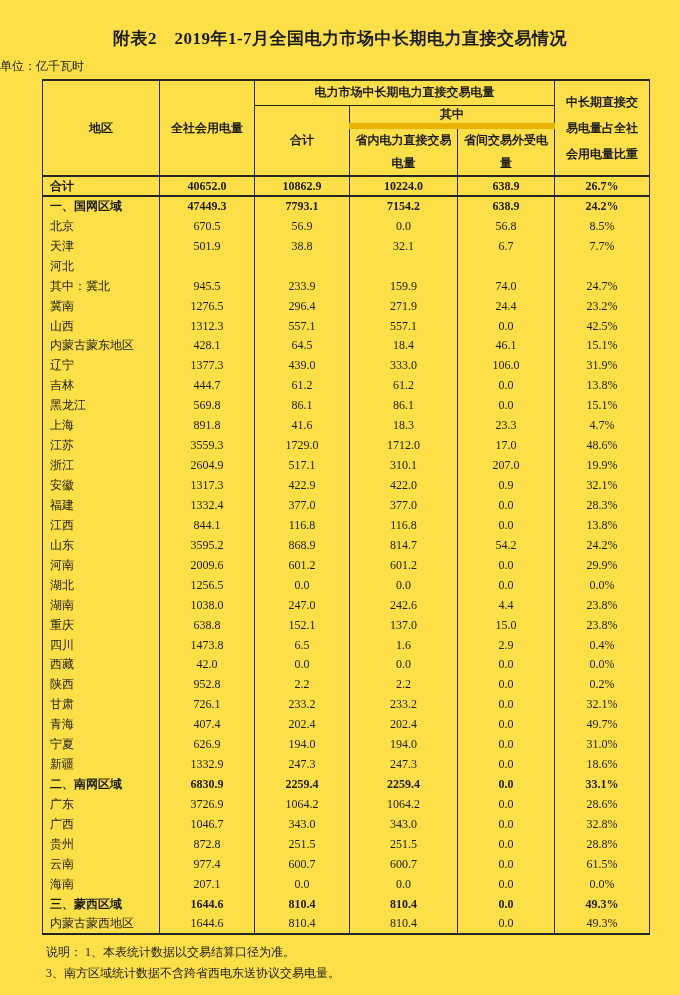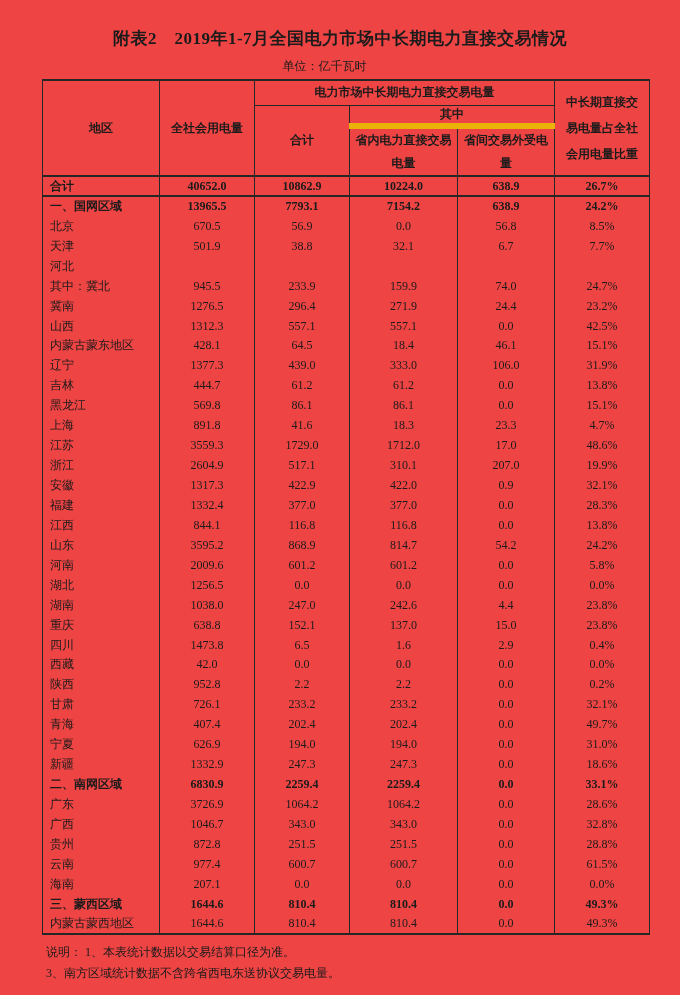--- a/index.html
+++ b/index.html
@@ -1,36 +1,36 @@
 <!DOCTYPE html>
 <html><head>
 <meta charset="utf-8">
 <style>
   * { box-sizing: border-box; margin: 0; padding: 0; }
   html, body { background: #e8e8e8; }
   .page {
     width: 680px; height: 995px;
-    background: #ef4444;
+    background: #fde047;
     margin: 0 auto;
     font-family: "Liberation Serif", "DejaVu Serif", serif;
     color: #1b1b1b;
     overflow: hidden;
     position: relative;
   }
   .title {
     margin-top: 27px;
     text-align: center;
     font-size: 17px;
     font-weight: bold;
     letter-spacing: 0.5px;
     line-height: 24px;
   }
   .unit {
     margin: 7px 31px 5px 0;
-    text-align: center;
+    text-align: left;
     font-size: 12px;
     line-height: 16px;
   }
   table.data-table {
     margin-left: 42px;
     width: 607px;
     border-collapse: collapse;
     table-layout: fixed;
     border-top: 2px solid #262626;
     border-bottom: 2px solid #262626;
@@ -113,21 +113,21 @@
         <tr class="bold total-row">
           <td class="region-cell">合计</td>
           <td>40652.0</td>
           <td>10862.9</td>
           <td>10224.0</td>
           <td>638.9</td>
           <td>26.7%</td>
         </tr>
         <tr class="bold">
           <td class="region-cell">一、国网区域</td>
-          <td>13965.5</td>
+          <td>47449.3</td>
           <td>7793.1</td>
           <td>7154.2</td>
           <td>638.9</td>
           <td>24.2%</td>
         </tr>
         <tr class="">
           <td class="region-cell">北京</td>
           <td>670.5</td>
           <td>56.9</td>
           <td>0.0</td>
@@ -261,21 +261,21 @@
           <td>814.7</td>
           <td>54.2</td>
           <td>24.2%</td>
         </tr>
         <tr class="">
           <td class="region-cell">河南</td>
           <td>2009.6</td>
           <td>601.2</td>
           <td>601.2</td>
           <td>0.0</td>
-          <td>5.8%</td>
+          <td>29.9%</td>
         </tr>
         <tr class="">
           <td class="region-cell">湖北</td>
           <td>1256.5</td>
           <td>0.0</td>
           <td>0.0</td>
           <td>0.0</td>
           <td>0.0%</td>
         </tr>
         <tr class="">

